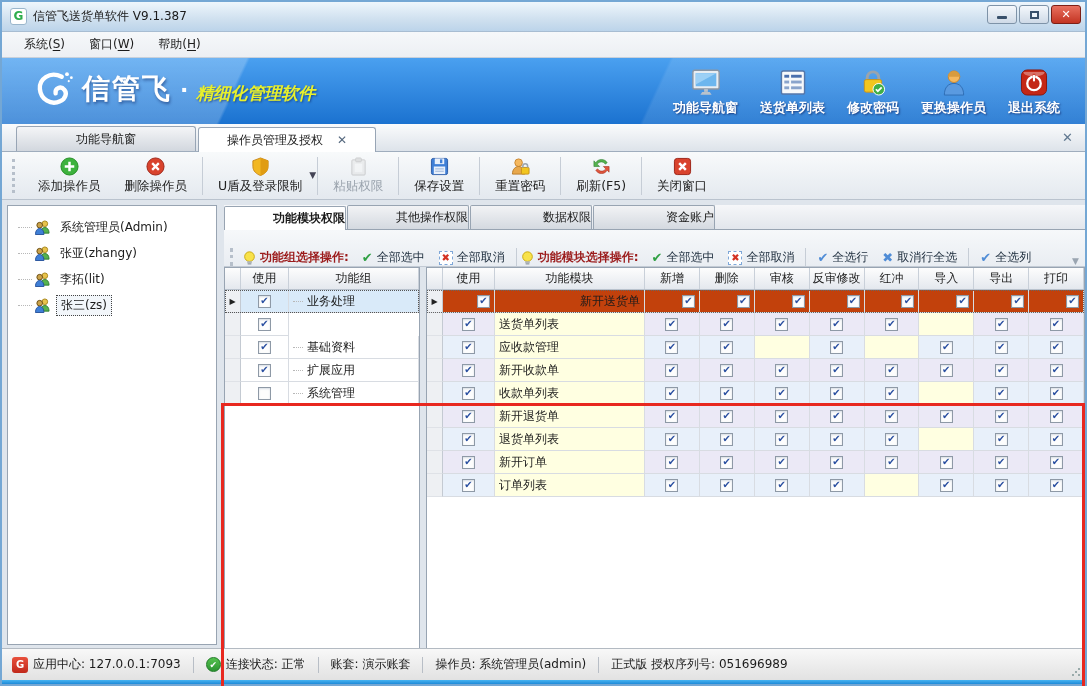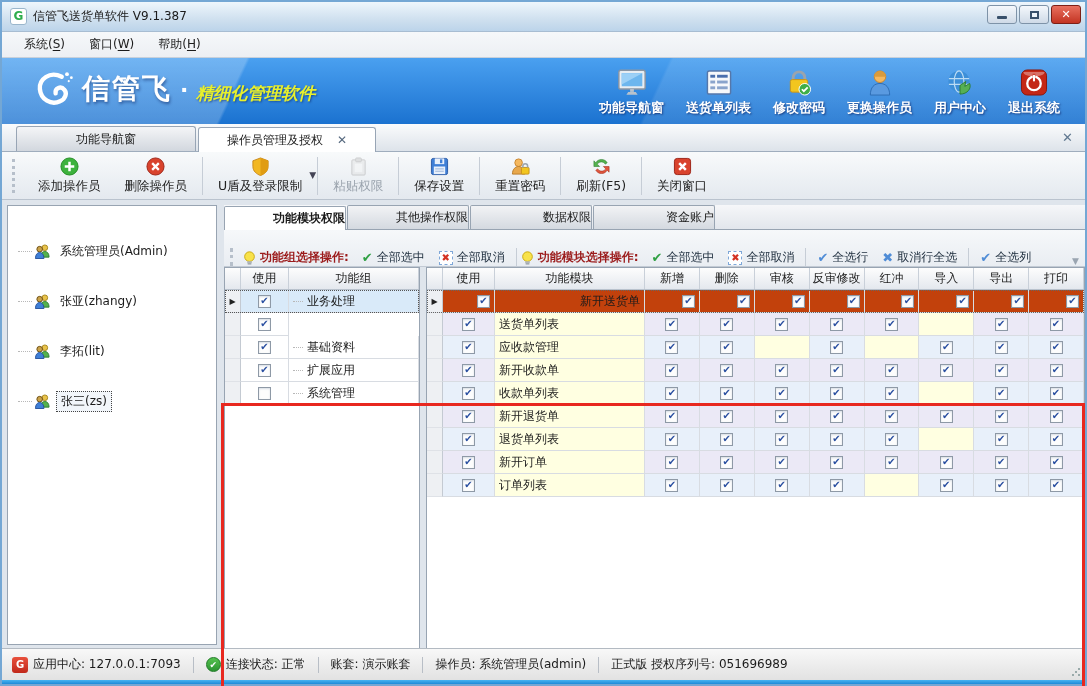--- a/index.html
+++ b/index.html
@@ -45,21 +45,21 @@
   .toolbar::before { content:""; width:3px; height:34px; border-left:3px dotted #b6bfca; margin-right:8px; }
   .tbtn { position:relative; display:flex; flex-direction:column; align-items:center; justify-content:center; gap:2px; padding:2px 12px; height:44px; font-size:12.5px; color:#222; cursor:pointer; white-space:nowrap; }
   .tbtn.disabled { color:#9aa3ad; cursor:default; }
   .tbtn.disabled svg { opacity:.4; filter:grayscale(1); }
   .tsep { width:1px; height:38px; background:#c6cdd6; margin:0 3px; }
   .caret { position:absolute; right:-2px; top:16px; font-size:9px; color:#445; }
 
   
   .main { position:relative; height:450px; background:#dfe5ec; }
   .treepanel { position:absolute; left:5px; top:5px; width:210px; height:440px; background:#fff; border:1px solid #98a4b2; padding-top:8px; }
-  .tree-item { display:flex; align-items:center; height:26px; padding-left:26px; cursor:pointer; position:relative;margin-top:24px; }
+  .tree-item { display:flex; align-items:center; height:26px; padding-left:26px; cursor:pointer; position:relative; }
   .tree-item::before { content:""; position:absolute; left:10px; width:14px; border-top:1px dotted #b8b8b8; }
   .tree-item svg { margin-right:5px; }
   .tree-item.selected .tree-label { border:1px dotted #444; background:#f2f6fa; padding:1px 4px; }
   .tree-label { padding:1px 4px; }
 
   .rightpanel { position:absolute; left:222px; top:5px; width:861px; height:440px; }
   .ptabs { display:flex; height:25px; align-items:flex-end; border-bottom:1px solid #98a4b2; background:linear-gradient(180deg,#f6f7f9,#e2e6ec); }
   .ptab { width:122px; height:24px; display:flex; align-items:center; justify-content:flex-end; border:1px solid #98a4b2; border-bottom:none; border-radius:2px 2px 0 0; margin-right:1px; background:linear-gradient(180deg,#f2f3f5,#d4d9e0); cursor:pointer; }
   .ptab.active { background:#fff; position:relative; top:1px; font-weight:bold; }
 
@@ -186,29 +186,20 @@
         </svg>
         <span>修改密码</span>
       </div>
       <div class="bbtn">
         <svg width="28" height="27" viewBox="0 0 28 28">
           <circle cx="14" cy="8" r="6" fill="#f5b85e" stroke="#c9862e"></circle>
           <path d="M14 2 a6 6 0 0 1 6 6 l-12 0 a6 6 0 0 1 6 -6" fill="#d89b3e"></path>
           <path d="M4 27 c0 -8 4 -12 10 -12 c6 0 10 4 10 12 Z" fill="#5a9ae0" stroke="#2f6db4"></path>
         </svg>
         <span>更换操作员</span>
-      </div>
-      <div class="bbtn">
-        <svg width="28" height="27" viewBox="0 0 28 28">
-          <circle cx="13" cy="13" r="11" fill="#3d8fd8"></circle>
-          <ellipse cx="13" cy="13" rx="5" ry="11" fill="none" stroke="#bcdcf4" stroke-width="1.2"></ellipse>
-          <path d="M2.5 10 h21 M2.5 16 h21" stroke="#bcdcf4" stroke-width="1.2" fill="none"></path>
-          <path d="M14 26 c8 0 12 -6 10 -11 l-5 3 l1 -5 l-6 4 Z" fill="#56b054" stroke="#2e7d32"></path>
-        </svg>
-        <span>用户中心</span>
       </div>
       <div class="bbtn">
         <svg width="28" height="27" viewBox="0 0 28 28">
           <rect x="1" y="1" width="26" height="26" rx="6" fill="#c42716" stroke="#8e1408"></rect>
           <path d="M3 3 h22 c0 6 -22 6 -22 0 Z" fill="rgba(255,255,255,.35)"></path>
           <circle cx="14" cy="15" r="7" fill="none" stroke="#fff" stroke-width="2.4"></circle>
           <rect x="12.7" y="5" width="2.6" height="8" fill="#c42716"></rect>
           <rect x="12.9" y="6" width="2.2" height="7" rx="1" fill="#fff"></rect>
         </svg>
         <span>退出系统</span>

